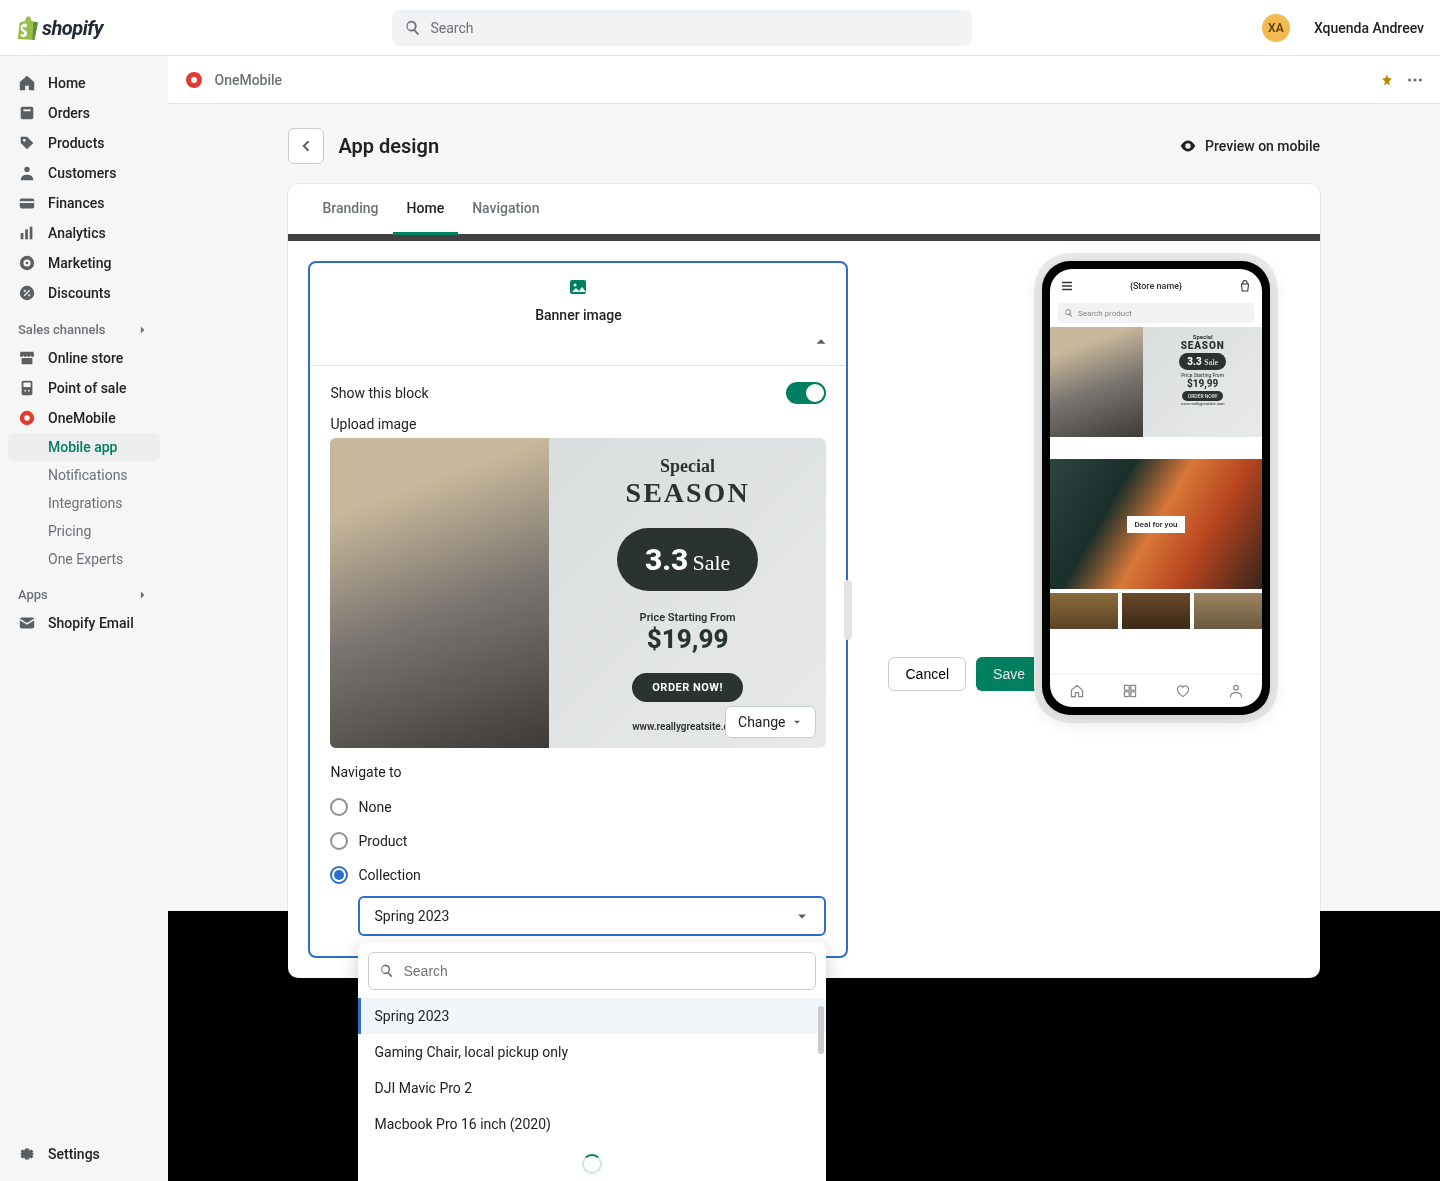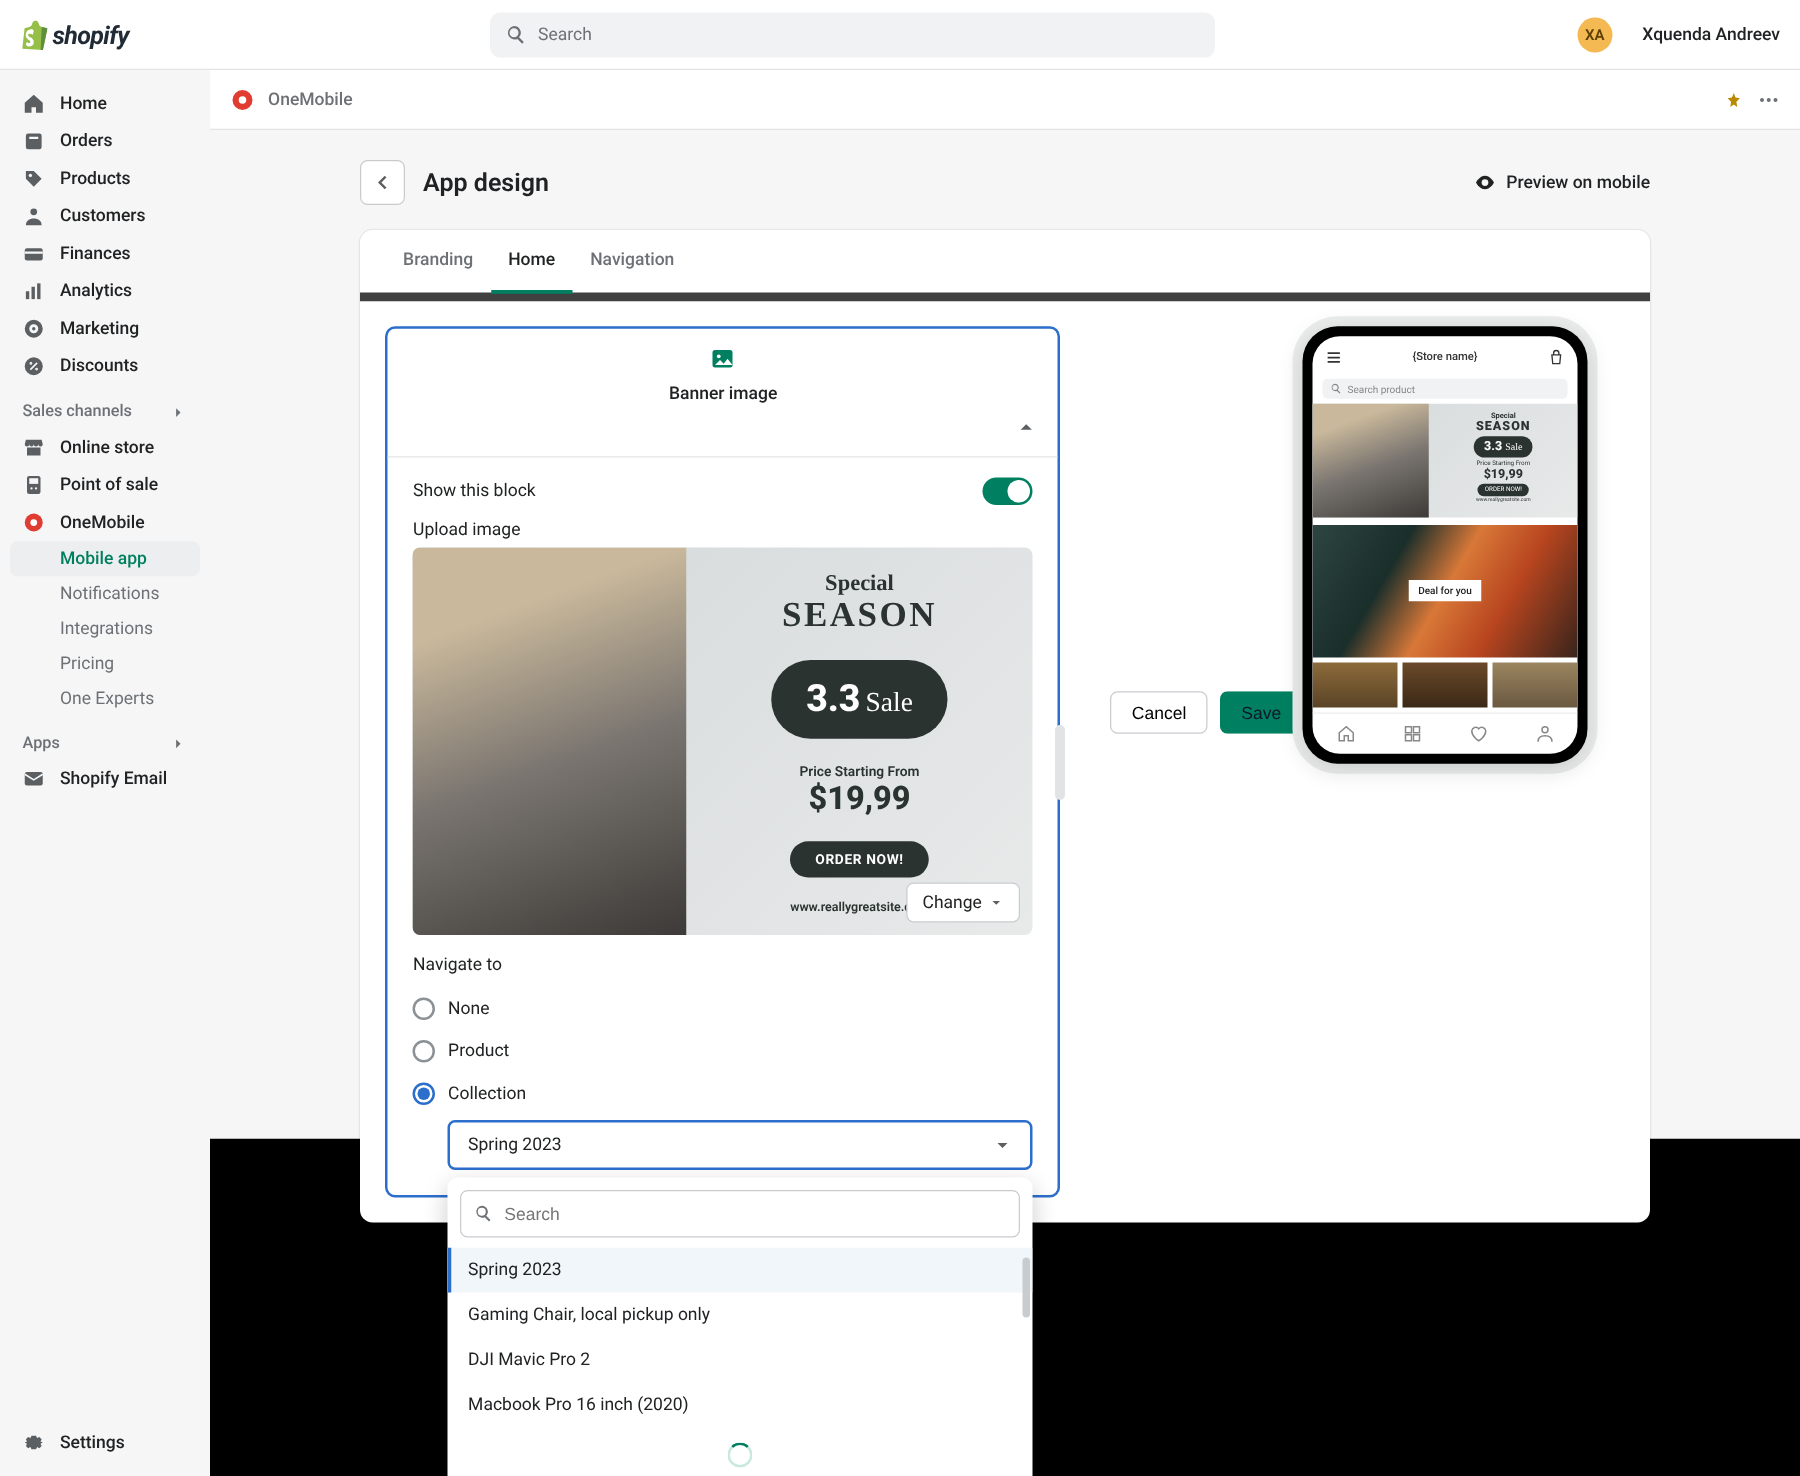--- a/index.html
+++ b/index.html
@@ -48,21 +48,21 @@
 .tabs { display: flex; border-bottom: 7px solid #404040; padding: 0 20px; }
 .tab { padding: 16px 14px; color: #6d7175; cursor: pointer; font-weight: 500; }
 .tab.active { color: #202223; border-bottom: 3px solid #008060; margin-bottom: -1px; }
 
 .editor-row { display: flex; padding: 20px; gap: 40px; align-items: flex-start; position: relative; }
 .editor-left { flex: 0 0 540px; position: relative; }
 .editor-right { flex: 1; display: flex; flex-direction: row; align-items: flex-end; }
 .action-buttons { display: flex; gap: 10px; margin-bottom: 24px; }
 .btn { padding: 8px 16px; border-radius: 6px; font-size: 14px; cursor: pointer; border: 1px solid transparent; font-weight: 500; }
 .btn-secondary { background: #fff; border-color: #c9cccf; }
-.btn-primary { background: #008060; color: #0f172a; }
+.btn-primary { background: #008060; color: #e5e5e5; }
 
 
 .block-panel { border: 2px solid #2c6ecb; border-radius: 8px; background: #fff; overflow: visible; }
 .block-header { display: flex; align-items: center; padding: 14px 16px; gap: 10px; border-bottom: 1px solid #e1e3e5; flex-direction: column; }
 .block-header-title { font-weight: 500; }
 .chevron-up { margin-left: auto; }
 .block-body { padding: 16px 20px 20px; }
 .toggle-row { display: flex; align-items: center; justify-content: space-between; margin-bottom: 12px; }
 .toggle { width: 40px; height: 22px; background: #008060; border-radius: 11px; position: relative; cursor:pointer; }
 .toggle::after { content: ''; position: absolute; width: 18px; height: 18px; background: #fff; border-radius: 50%; top: 2px; right: 2px; }
@@ -97,34 +97,34 @@
 .popover-search { margin: 0 10px 8px; height: 38px; border: 1px solid #c9cccf; border-radius: 6px; display:flex; align-items:center; padding: 0 10px; gap:8px; color:#6d7175; }
 .popover-search input { border:none; outline:none; font-size:14px; flex:1; }
 .popover-list { max-height: 180px; overflow:hidden; position:relative; }
 .popover-item { padding: 10px 16px; cursor:pointer; }
 .popover-item.selected { background: #f1f6fb; border-left: 3px solid #2c6ecb; padding-left: 13px; }
 .spinner { width: 20px; height: 20px; border: 2px solid #c9e8de; border-top-color: #008060; border-radius: 50%; margin: 12px auto 0; animation: spin 1s linear infinite; }
 @keyframes spin { to { transform: rotate(360deg); } }
 .pop-scrollbar { position:absolute; right:2px; top:8px; width:6px; height:48px; background:#c9cccf; border-radius:3px; }
 
 
-.phone-frame { width: 228px; height: 350px; border-radius: 28px; background:#000; padding:8px; box-shadow: 0 4px 20px rgba(0,0,0,0.15), 0 0 0 8px #eceded; margin-right: 30px; }
+.phone-frame { width: 228px; height: 454px; border-radius: 28px; background:#000; padding:8px; box-shadow: 0 4px 20px rgba(0,0,0,0.15), 0 0 0 8px #eceded; margin-right: 30px; }
 .phone-screen { width:100%; height:100%; background:#fff; border-radius: 22px; overflow:hidden; display:flex; flex-direction:column; }
 .phone-top { display:flex; align-items:center; justify-content:space-between; padding: 10px 10px 6px; }
 .phone-top svg { width:14px; height:14px; }
 .store-name { font-size: 9px; font-weight:500; color:#333; }
 .phone-search { margin: 4px 8px; height: 20px; background:#f1f2f3; border-radius:4px; display:flex; align-items:center; padding:0 6px; gap:4px; font-size:8px; color:#888; }
 .phone-banner { height: 110px; background: linear-gradient(135deg,#d4d8d9,#e8eaea); display:flex; }
 .pb-person { width:44%; background: linear-gradient(160deg, #c9b89b 20%, #7a7570 55%, #3d3a37 100%); }
 .pb-text { flex:1; padding:6px; display:flex; flex-direction:column; align-items:center; font-size:6px; color:#2a3330; }
 .pb-season { font-size:10px; font-weight:900; letter-spacing:0.8px; }
 .pb-pill { background:#2a3330; color:#fff; border-radius:12px; padding:3px 8px; font-size:10px; font-weight:800; margin:2px 0; }
 .pb-price { font-size:10px; font-weight:800; }
 .pb-order { background:#2a3330; color:#fff; border-radius:8px; padding:2px 6px; font-size:5px; margin-top:2px; }
-.phone-deal { height: 130px; background: linear-gradient(120deg, #2d4541 0%, #1a2e2a 30%, #d87838 50%, #b8451f 70%, #38241b 100%); position:relative; margin-top:6px; display:flex; align-items:center; justify-content:center; }
+.phone-deal { height: 130px; background: linear-gradient(120deg, #2d4541 0%, #1a2e2a 30%, #d87838 50%, #b8451f 70%, #38241b 100%); position:relative; margin-top:22px; display:flex; align-items:center; justify-content:center; }
 .deal-tag { background:#fff; padding:4px 8px; font-size:8px; font-weight:500; }
 .phone-thumbs { display:flex; gap:4px; padding: 4px 0; }
 .phone-thumbs div { flex:1; height:36px; background: linear-gradient(#8b6b3a,#5a4326); }
 .phone-thumbs div:nth-child(2){ background: linear-gradient(#6b4a2a,#3a2816); }
 .phone-thumbs div:nth-child(3){ background: linear-gradient(#9b8560,#6a5840); }
 .phone-nav { margin-top:auto; display:flex; justify-content:space-around; align-items:center; padding:8px 0; border-top:1px solid #eee; }
 .phone-nav svg { width:16px; height:16px; stroke:#888; fill:none; stroke-width:1.5; }
 
 
 .slider-handle { position:absolute; right:-4px; top:50%; width:8px; height:60px; background:#e1e3e5; border-radius:4px; transform:translateY(-50%); cursor:ns-resize; }

